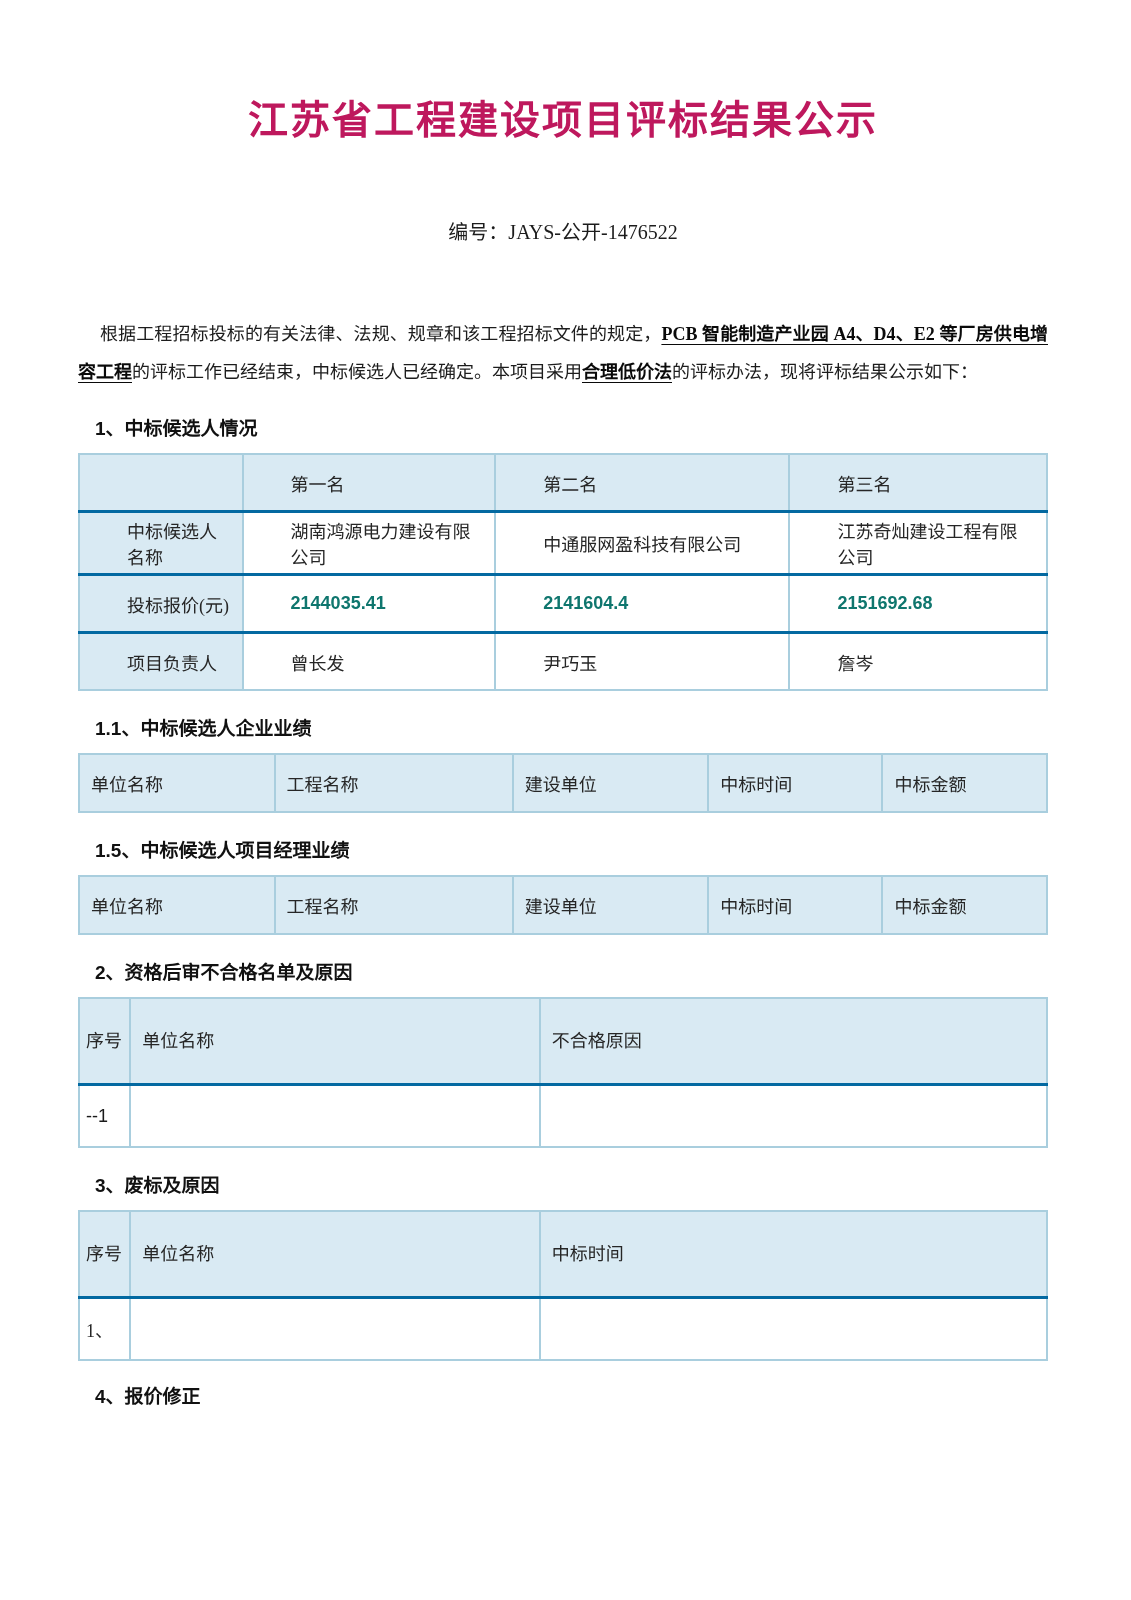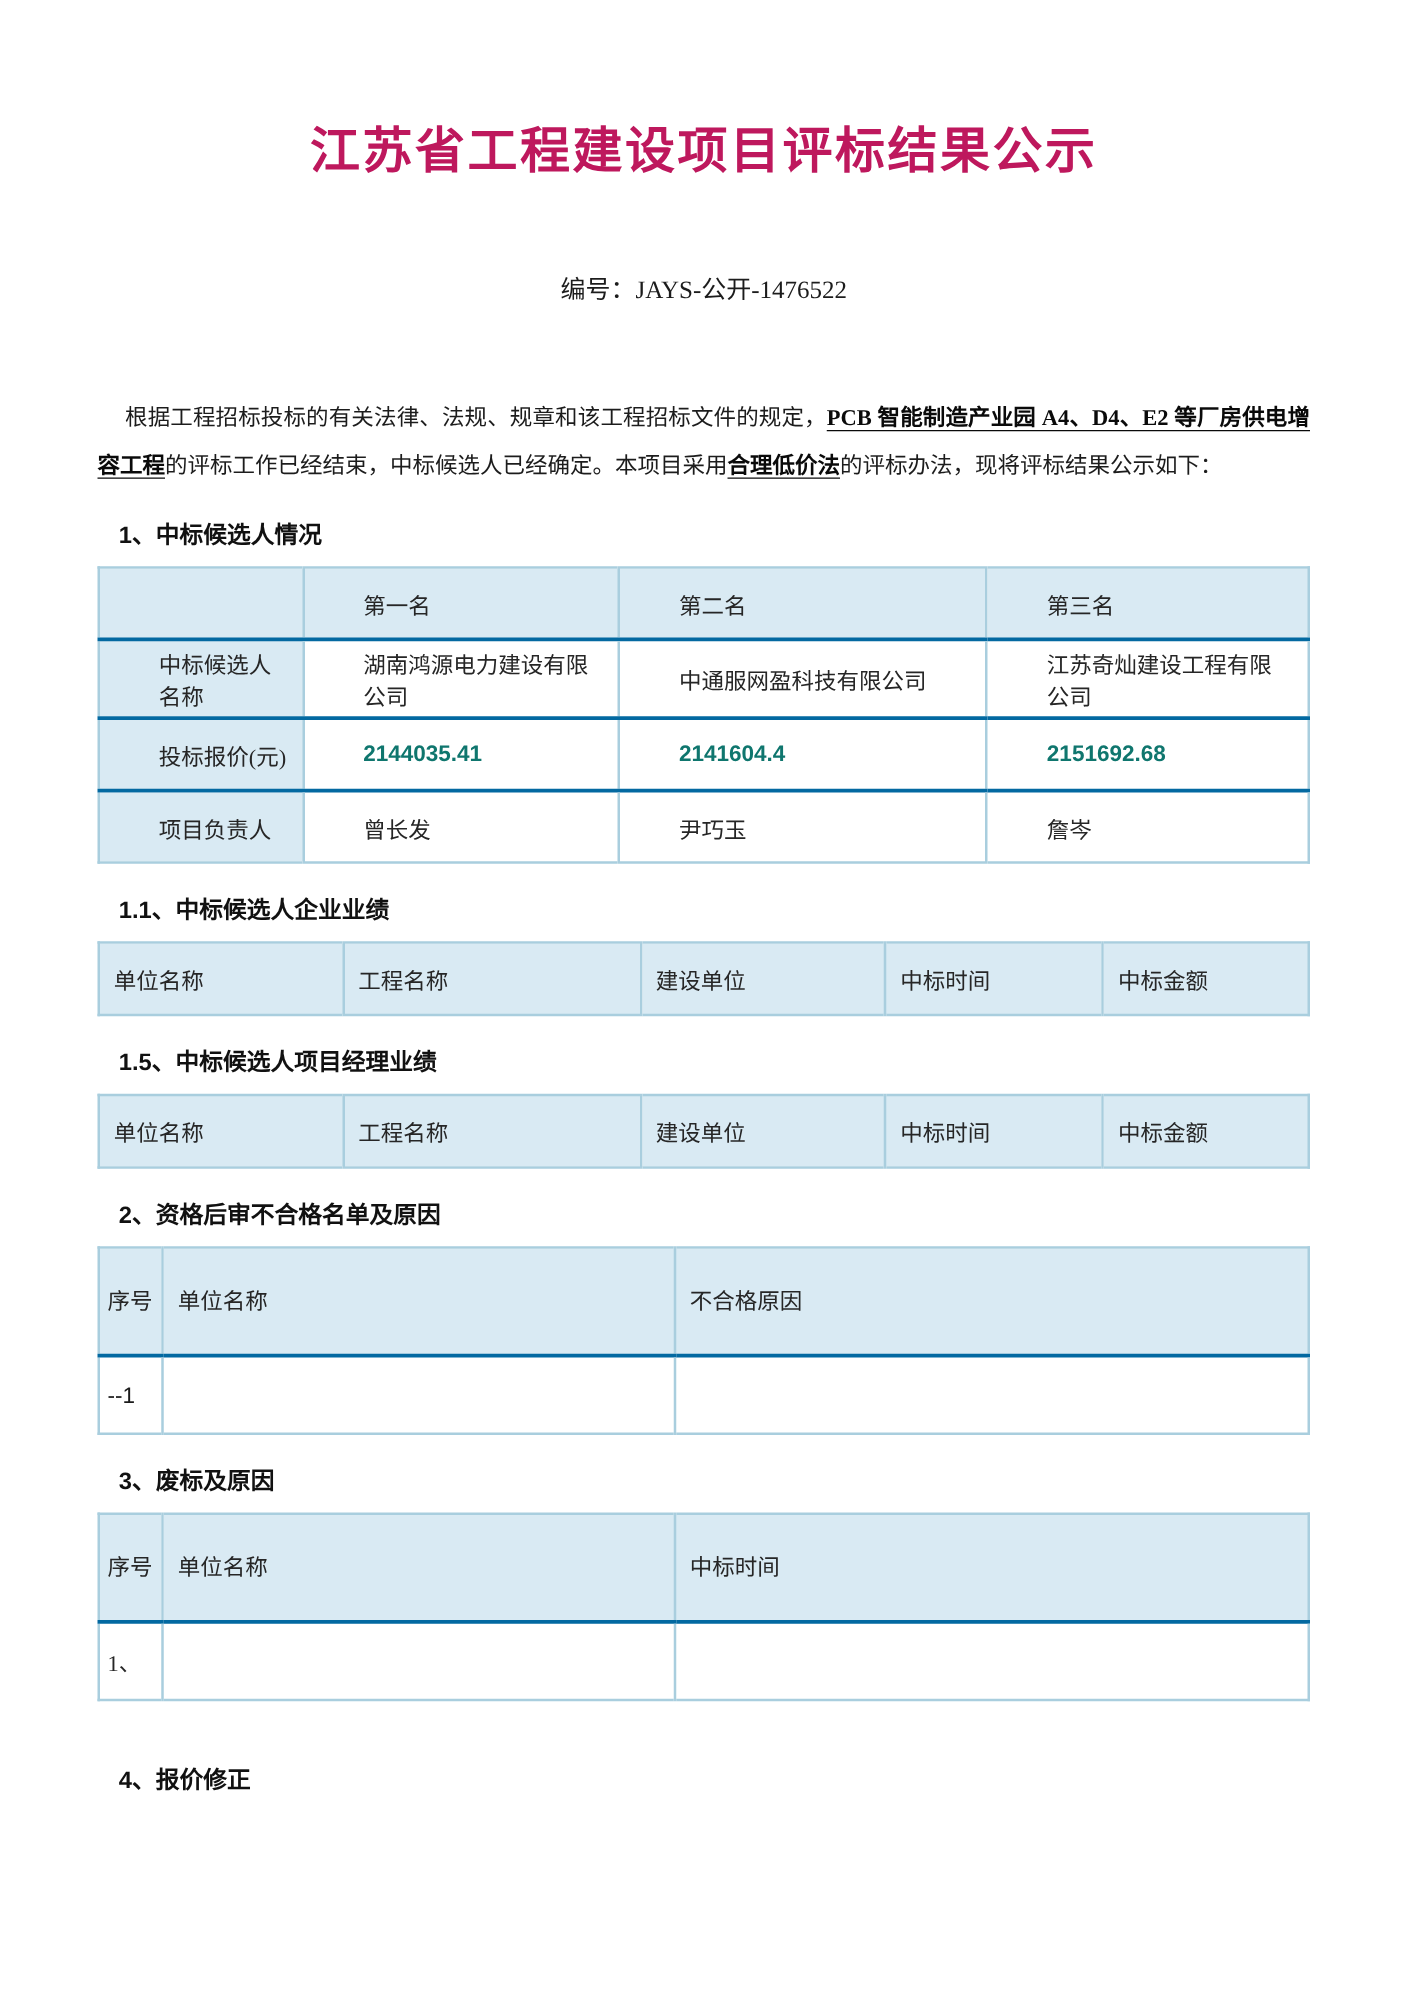--- a/index.html
+++ b/index.html
@@ -224,15 +224,15 @@
       <td class="shaded">中标时间</td>
     </tr>
     <tr>
       <td class="no-cell serif-no">1、</td>
       <td></td>
       <td></td>
     </tr>
   </tbody>
     </table>
 
-  <div class="section-heading" style="margin-top:52px;">4、报价修正</div>
+  <div class="section-heading" style="margin-top:24px;">4、报价修正</div>
 
 </div>
 
 </body></html>

